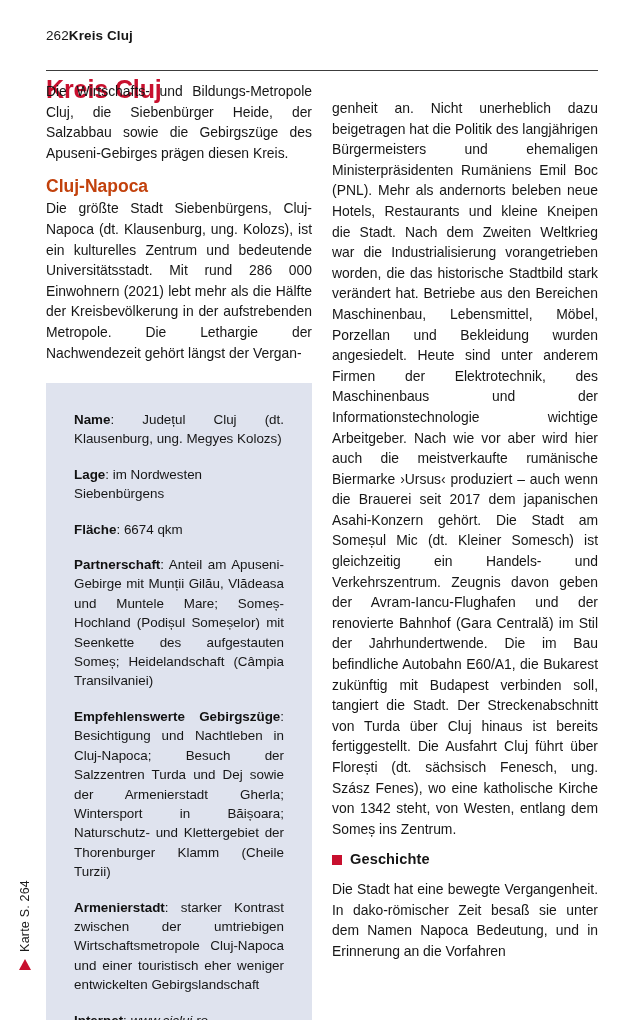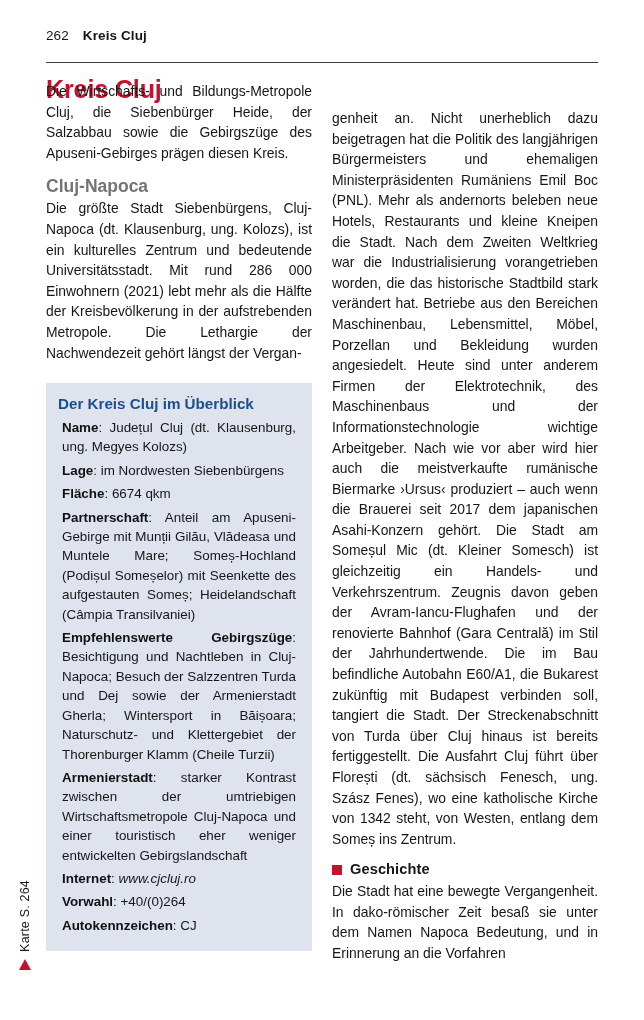--- a/index.html
+++ b/index.html
@@ -19,23 +19,23 @@
 
   
   .running-head {
     position: absolute;
     left: 46px;
     top: 28px;
     width: 552px;
     height: 22px;
     display: flex;
     align-items: baseline;
-    gap: 14px;
+    gap: 0;
     border-bottom: 1.6px solid #3c3c3c;
-    padding-bottom: 12px;
+    padding-bottom: 20px;
   }
   .folio {
     font-size: 13.5px;
     font-weight: 400;
     letter-spacing: .1px;
     color: #161616;
   }
   .running-title {
     font-size: 13.5px;
     font-weight: 700;
@@ -86,41 +86,41 @@
   .col {
     position: absolute;
     width: 266px;
     font-size: 13.9px;
     line-height: 20.6px;
     text-align: justify;
     text-justify: inter-word;
     hyphens: manual;
   }
   .col-left  { left: 46px;  top: 81px;  }
-  .col-right { left: 332px; top: 108px;  width: 266px; }
+  .col-right { left: 332px; top: 98px;  width: 266px; }
 
   .col p {
     margin: 0;
   }
   .col p.flush { text-align: justify; }
 
   .section-head {
     font-size: 17.5px;
     font-weight: 700;
-    color: #737373;
+    color: #c2410c;
     margin: 12px 0 1px 0;
     line-height: 22px;
     text-align: left;
   }
 
   .sub-head {
     display: flex;
     align-items: center;
     gap: 8px;
-    margin: 10px 0 1px 0;
+    margin: 10px 0 9px 0;
     text-align: left;
   }
   .sub-head-marker {
     width: 10px;
     height: 10px;
     background: #c8102e;
     flex: 0 0 auto;
     position: relative;
     top: 0px;
   }
@@ -147,21 +147,21 @@
   }
   .infobox-title {
     font-size: 15.2px;
     font-weight: 700;
     color: #1b4f8a;
     margin: 0 0 2px 0;
     text-align: left;
     line-height: 20px;
   }
   .infobox-row {
-    margin: 4px;
+    margin: 16px;
   }
   .infobox-row .k {
     font-weight: 700;
     color: #111111;
   }
   .infobox-row .v-italic {
     font-style: italic;
   }
   .row-short { text-align: left; }
 </style>
@@ -180,21 +180,20 @@
 
 <h1 class="page-title">Kreis Cluj</h1>
 
 <div class="col col-left">
   <p class="flush">Die Wirtschafts- und Bildungs-Metropole Cluj, die Siebenbürger Heide, der Salzabbau sowie die Gebirgszüge des Apuseni-Gebirges prägen diesen Kreis.</p>
   <h2 class="section-head">Cluj-Napoca</h2>
   <p class="flush">Die größte Stadt Siebenbürgens, Cluj-Napoca (dt. Klausenburg, ung. Kolozs), ist ein kulturelles Zentrum und bedeutende Universitätsstadt. Mit rund 286 000 Einwohnern (2021) lebt mehr als die Hälfte der Kreisbevölkerung in der aufstrebenden Metropole. Die Lethargie der Nachwendezeit gehört längst der Vergan-</p>
 </div>
 
 <div class="infobox">
-  <div class="infobox-title">Der Kreis Cluj im Überblick</div>
   <div>
       <p class="infobox-row"><span class="k">Name</span>: <span class="v">Județul Cluj (dt. Klausenburg, ung. Megyes Kolozs)</span></p>
       <p class="infobox-row row-short"><span class="k">Lage</span>: <span class="v">im Nordwesten Siebenbürgens</span></p>
       <p class="infobox-row row-short"><span class="k">Fläche</span>: <span class="v">6674 qkm</span></p>
       <p class="infobox-row"><span class="k">Partnerschaft</span>: <span class="v">Anteil am Apuseni-Gebirge mit Munții Gilău, Vlădeasa und Muntele Mare; Someș-Hochland (Podișul Someșelor) mit Seenkette des aufgestauten Someș; Heidelandschaft (Câmpia Transilvaniei)</span></p>
       <p class="infobox-row"><span class="k">Empfehlenswerte Gebirgszüge</span>: <span class="v">Besichtigung und Nachtleben in Cluj-Napoca; Besuch der Salzzentren Turda und Dej sowie der Armenierstadt Gherla; Wintersport in Băișoara; Naturschutz- und Klettergebiet der Thorenburger Klamm (Cheile Turzii)</span></p>
       <p class="infobox-row"><span class="k">Armenierstadt</span>: <span class="v">starker Kontrast zwischen der umtriebigen Wirtschaftsmetropole Cluj-Napoca und einer touristisch eher weniger entwickelten Gebirgslandschaft</span></p>
       <p class="infobox-row row-short"><span class="k">Internet</span>: <span class="v v-italic">www.cjcluj.ro</span></p>
       <p class="infobox-row row-short"><span class="k">Vorwahl</span>: <span class="v">+40/(0)264</span></p>
       <p class="infobox-row row-short"><span class="k">Autokennzeichen</span>: <span class="v">CJ</span></p>

